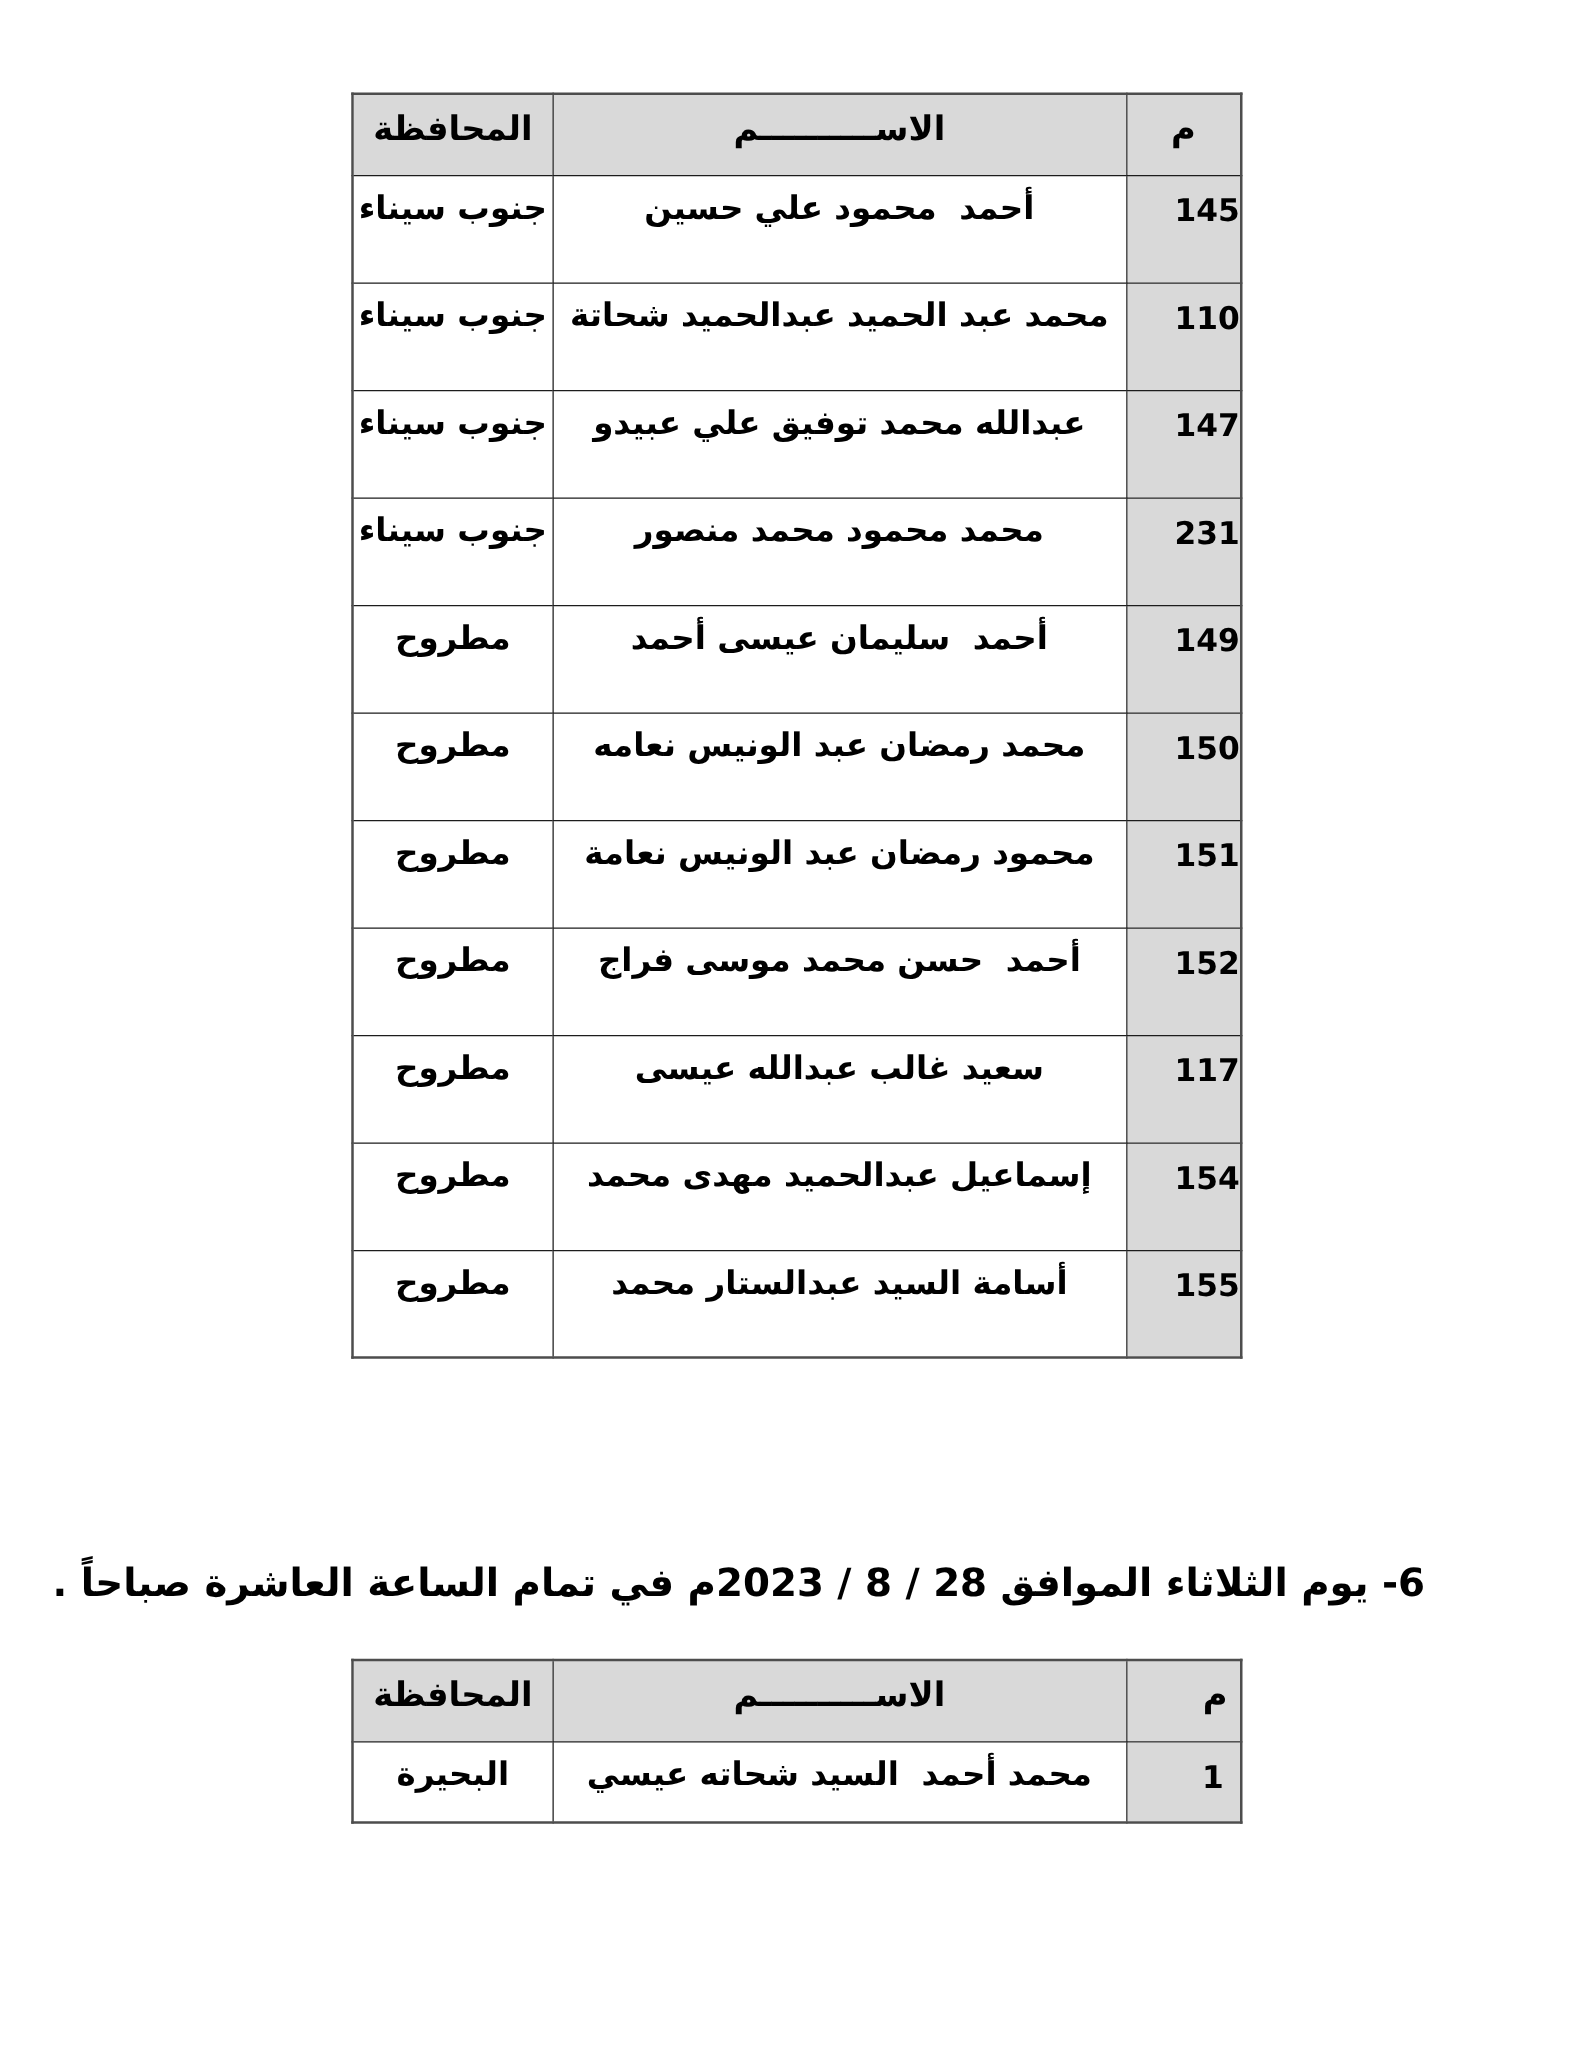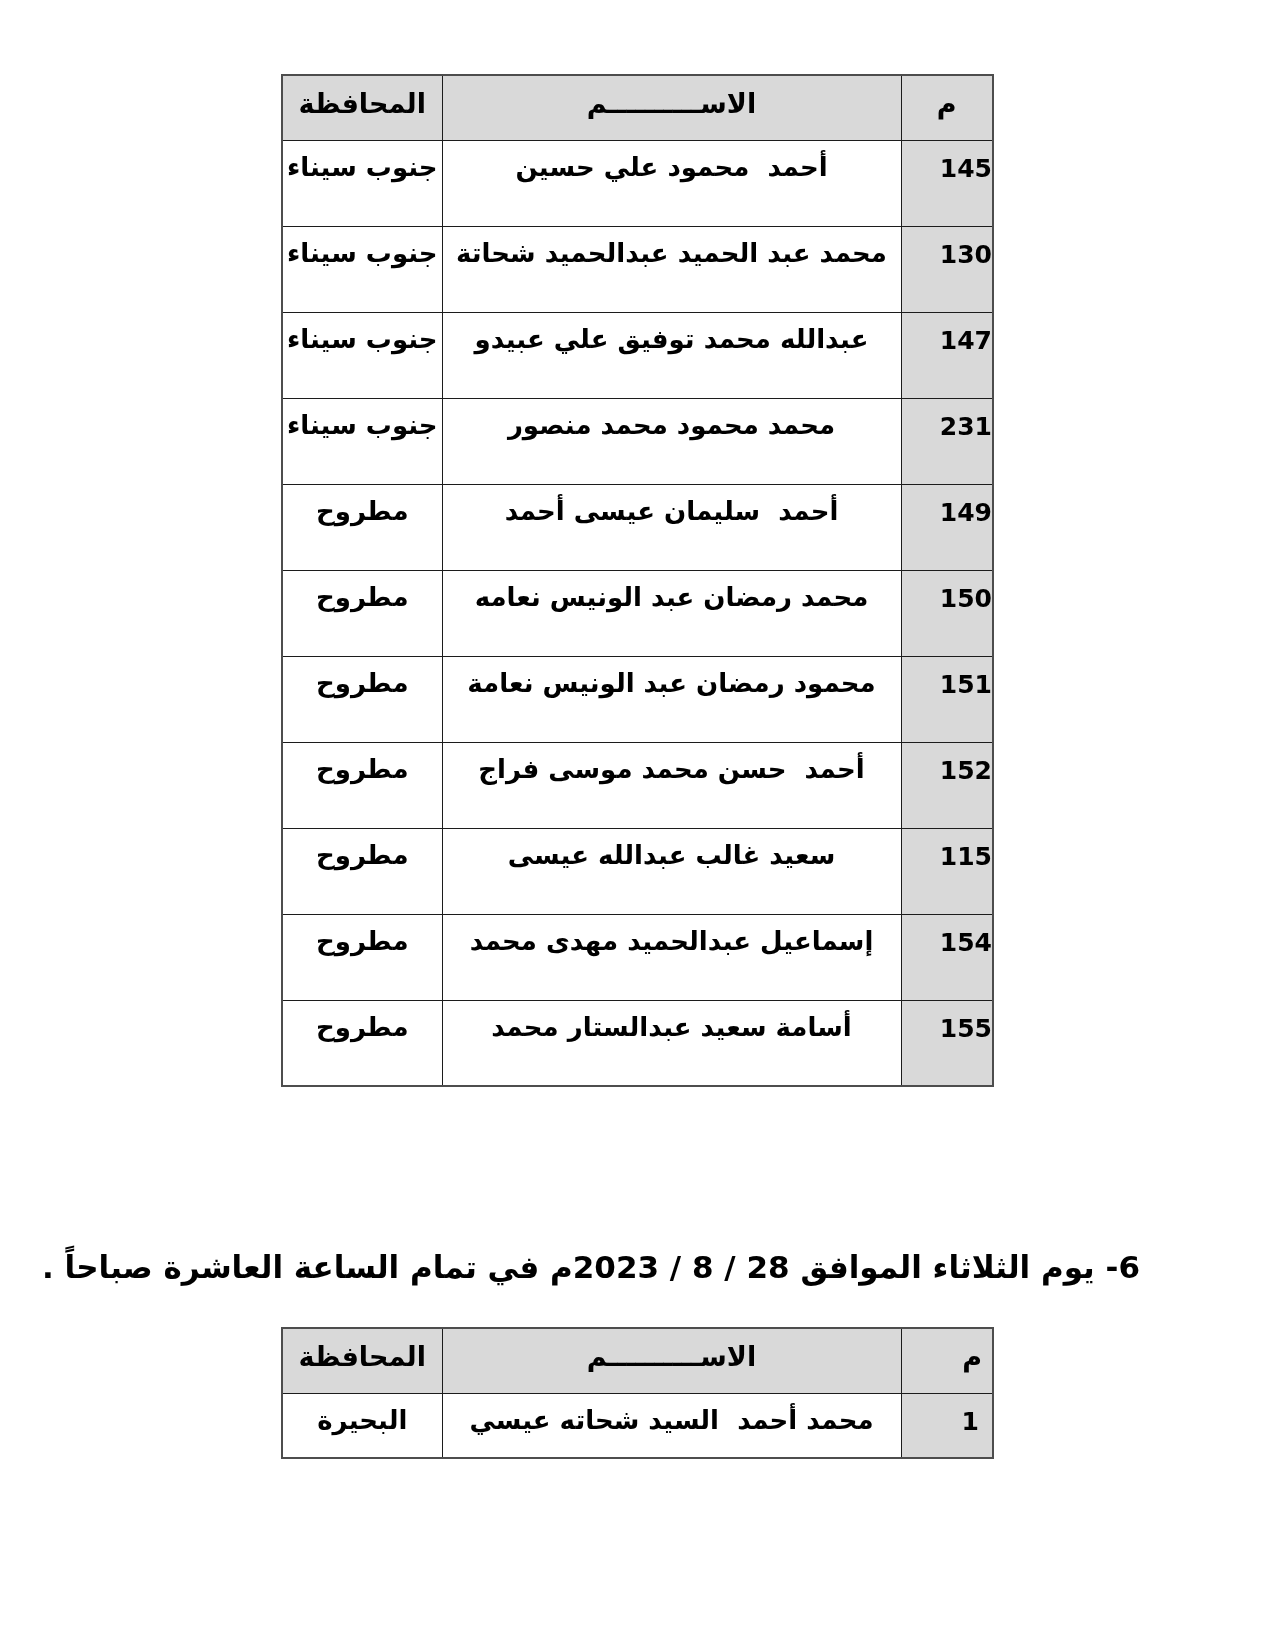--- a/index.html
+++ b/index.html
@@ -84,21 +84,21 @@
       <td class="hdr">م</td>
       <td class="hdr">الاســــــــــم</td>
       <td class="hdr">المحافظة</td>
     </tr>
     <tr>
       <td class="data numcell">145</td>
       <td class="data namecell">أحمد  محمود علي حسين</td>
       <td class="data govcell">جنوب سيناء</td>
     </tr>
     <tr>
-      <td class="data numcell">130</td>
+      <td class="data numcell">110</td>
       <td class="data namecell">محمد عبد الحميد عبدالحميد شحاتة</td>
       <td class="data govcell">جنوب سيناء</td>
     </tr>
     <tr>
       <td class="data numcell">147</td>
       <td class="data namecell">عبدالله محمد توفيق علي عبيدو</td>
       <td class="data govcell">جنوب سيناء</td>
     </tr>
     <tr>
       <td class="data numcell">231</td>
@@ -119,32 +119,32 @@
       <td class="data numcell">151</td>
       <td class="data namecell">محمود رمضان عبد الونيس نعامة</td>
       <td class="data govcell">مطروح</td>
     </tr>
     <tr>
       <td class="data numcell">152</td>
       <td class="data namecell">أحمد  حسن محمد موسى فراج</td>
       <td class="data govcell">مطروح</td>
     </tr>
     <tr>
-      <td class="data numcell">115</td>
+      <td class="data numcell">117</td>
       <td class="data namecell">سعيد غالب عبدالله عيسى</td>
       <td class="data govcell">مطروح</td>
     </tr>
     <tr>
       <td class="data numcell">154</td>
       <td class="data namecell">إسماعيل عبدالحميد مهدى محمد</td>
       <td class="data govcell">مطروح</td>
     </tr>
     <tr>
       <td class="data numcell">155</td>
-      <td class="data namecell">أسامة سعيد عبدالستار محمد</td>
+      <td class="data namecell">أسامة السيد عبدالستار محمد</td>
       <td class="data govcell">مطروح</td>
     </tr>
   </tbody>
     </table>
 
   <div class="section-heading">6- يوم الثلاثاء الموافق 28 / 8 / 2023م في تمام الساعة العاشرة صباحاً .</div>
 
   <table class="roster t2">
     <colgroup>
       <col style="width:92px">

